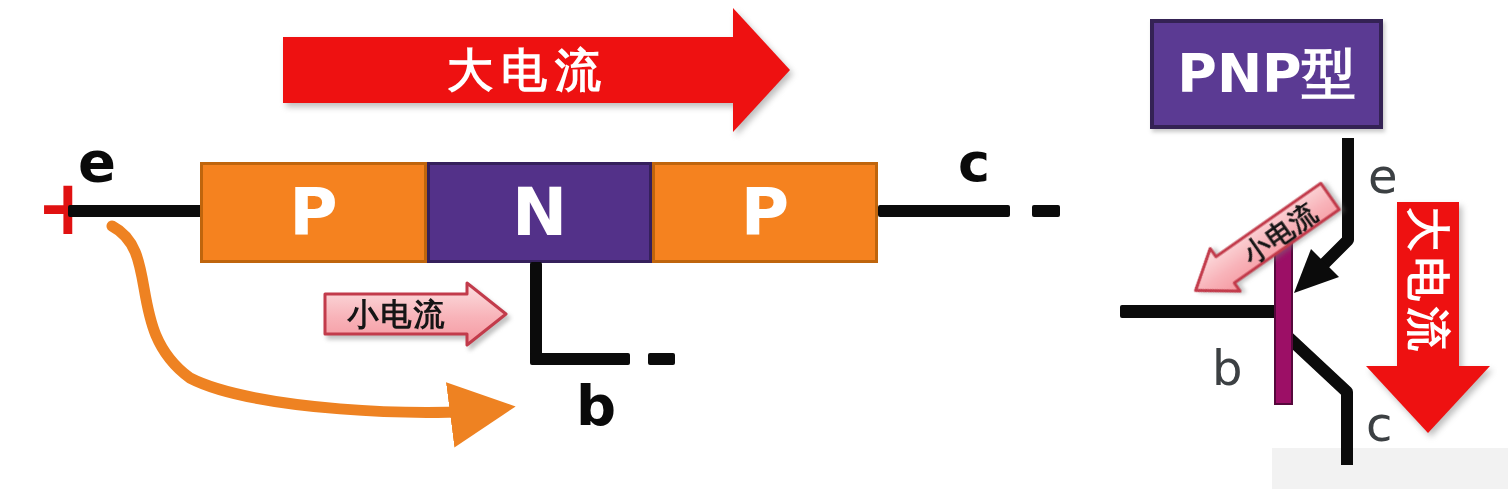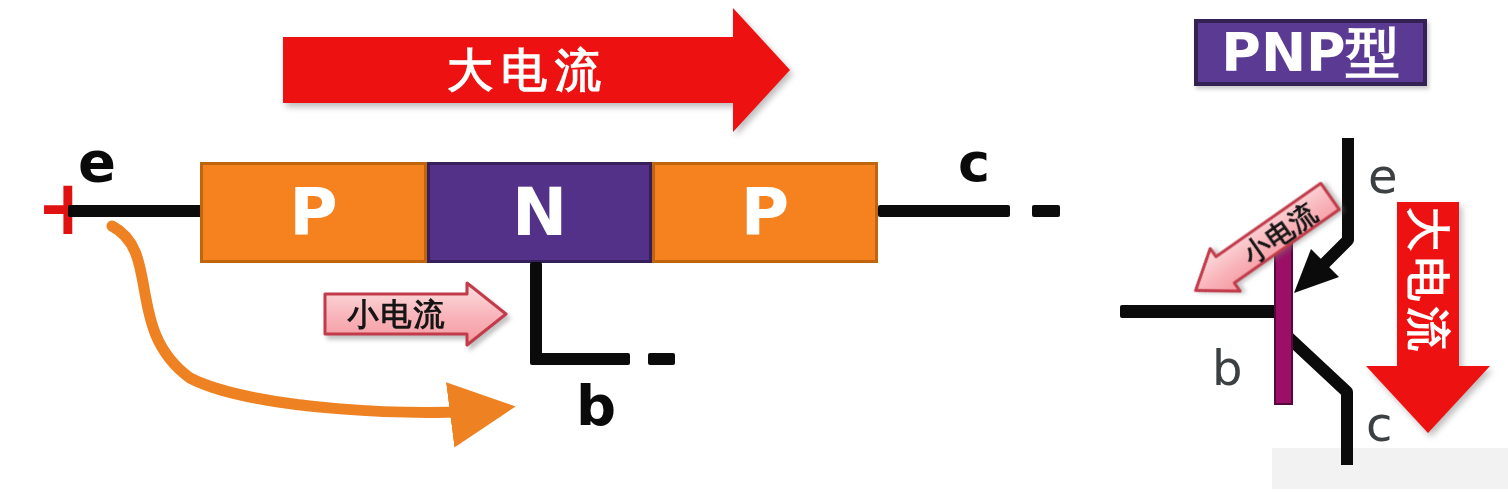--- a/index.html
+++ b/index.html
@@ -46,25 +46,24 @@
   .block.n {left:427px;width:225px;background:#533189;border:3px solid #35205c;}
   .block.p2{left:652px;width:226px;background:#f5821f;border:3px solid #bf650d;}
   
   .wire{background:#0b0b0b;border-radius:2px;}
   
   .lbl{color:#0a0a0a;font-weight:bold;line-height:1;}
   .lbl-gray{color:#3c4043;font-weight:normal;line-height:1;}
   .plus{color:#e01111;font-size:76px;font-weight:900;line-height:1;}
   
   .title-box{
-    left:1150px;top:19px;width:233px;height:67px;box-sizing:border-box;
+    left:1150px;top:19px;width:233px;height:110px;box-sizing:border-box;
     background:#5b3a93;border:4px solid #342254;
     display:flex;align-items:center;justify-content:center;
     box-shadow:2px 3px 4px rgba(120,120,120,.4);
-    margin-left:44px;
   }
   .title-box span{color:#ffffff;font-size:54px;font-weight:bold;line-height:1;}
   
   .pink-wrap{filter:drop-shadow(3px 4px 2px rgba(120,120,120,.45));}
   .pink-label{
     display:flex;align-items:center;justify-content:center;
     color:#151515;font-size:31px;font-weight:bold;line-height:1;letter-spacing:2px;
   }
   .pink-rot{
     left:1177px;top:216px;width:170px;height:56px;

